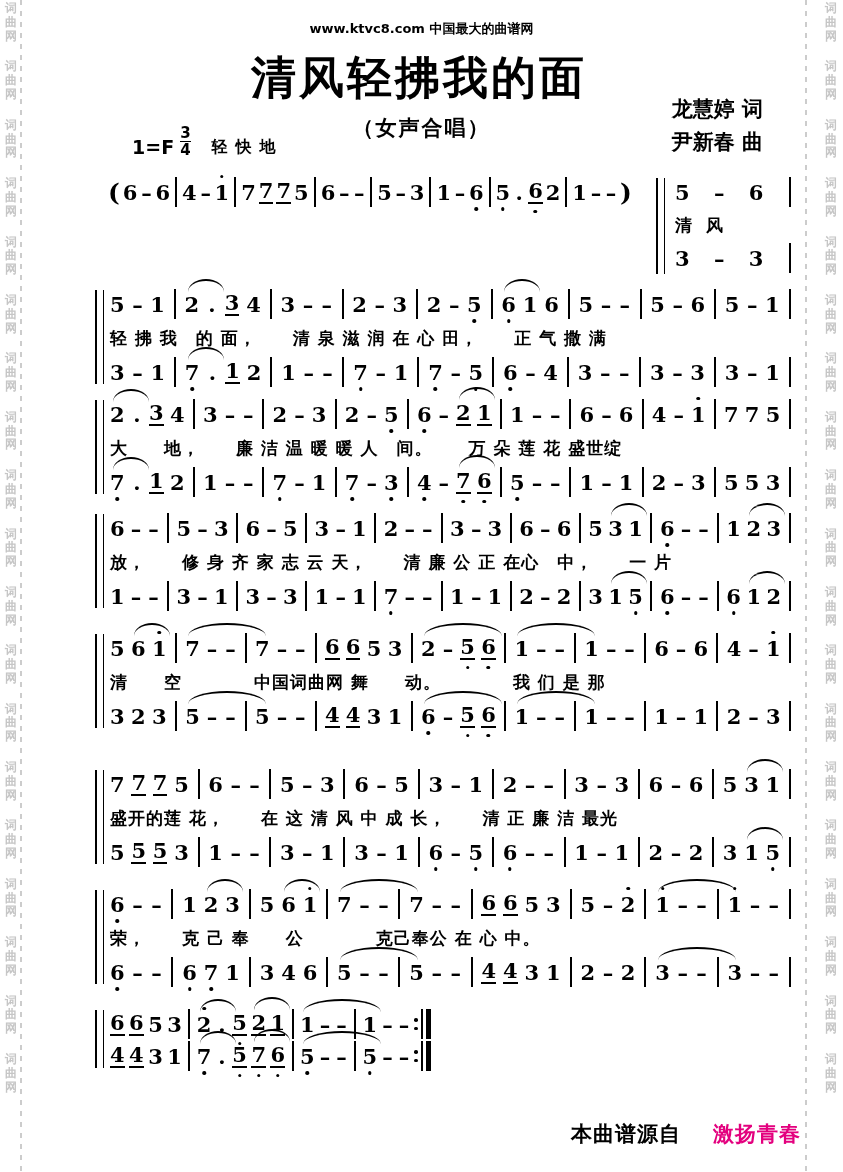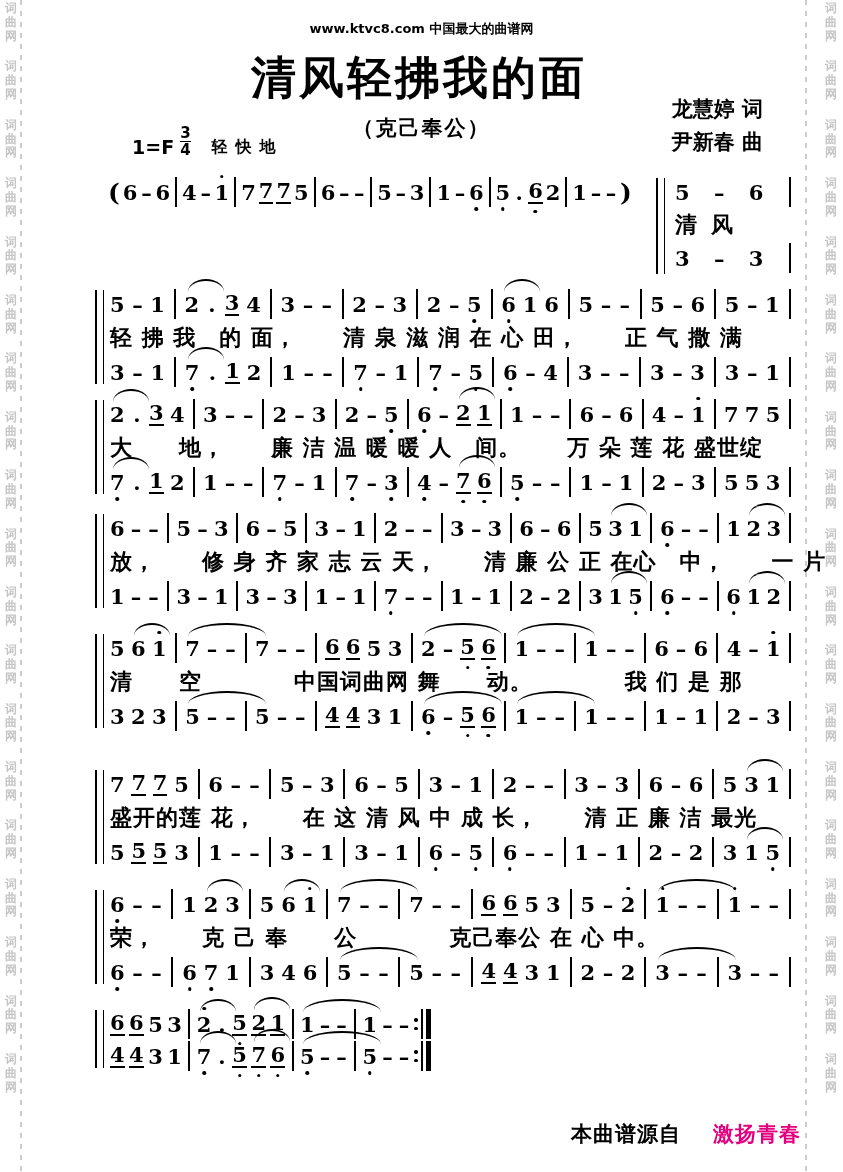--- a/index.html
+++ b/index.html
@@ -30,21 +30,21 @@
   .meter .den{border-top:1.5px solid #000;padding-top:1px;}
   .tempo{margin-left:21px;font-size:16px;font-weight:bold;letter-spacing:8px;
       font-family:"DejaVu Serif","Liberation Serif",serif;}
   
   #score{position:absolute;top:176px;left:108px;right:50px;}
   .system{position:relative;}
   .system.duet{padding-left:2px;}
   .sys-bracket{position:absolute;left:-13px;top:2px;bottom:4px;width:6px;
       border-left:2.5px solid #000;border-right:1px solid #000;}
   .nrow{display:flex;align-items:center;justify-content:space-between;height:32px;white-space:nowrap;}
-  .lrow{height:36px;display:flex;align-items:center;font-size:22px;font-weight:900;
+  .lrow{height:36px;display:flex;align-items:center;font-size:17px;font-weight:900;
       white-space:pre;letter-spacing:1px;}
   .note{position:relative;min-width:12px;text-align:center;font-size:21px;line-height:1;
       font-weight:900;}
   .note.u{border-bottom:2.5px solid #000;padding-bottom:1px;}
   .da{position:absolute;top:-7px;left:50%;transform:translateX(-50%);
       width:3.5px;height:3.5px;background:#000;border-radius:50%;}
   .dd{position:absolute;bottom:-8px;left:50%;transform:translateX(-50%);
       width:3.5px;height:3.5px;background:#000;border-radius:50%;}
   .note.u .dd{bottom:-11px;}
   .arc{position:absolute;top:-15px;left:3px;height:11px;border-top:2px solid #000;
@@ -273,21 +273,21 @@
       </div>
       <div class="g">
         <span>词</span>
         <span>曲</span>
         <span>网</span>
       </div>
     </div>
 
   <div class="siteline">www.ktvc8.com 中国最大的曲谱网</div>
   <div class="title">清风轻拂我的面</div>
-  <div class="subtitle">（克己奉公）</div>
+  <div class="subtitle">（女声合唱）</div>
 
   <div class="credits">
     <div>龙慧婷 词</div>
     <div>尹新春 曲</div>
   </div>
 
   <div class="keyline">
     <span class="keysig">1=F</span>
     <span class="meter">
       <span class="num">3</span>

